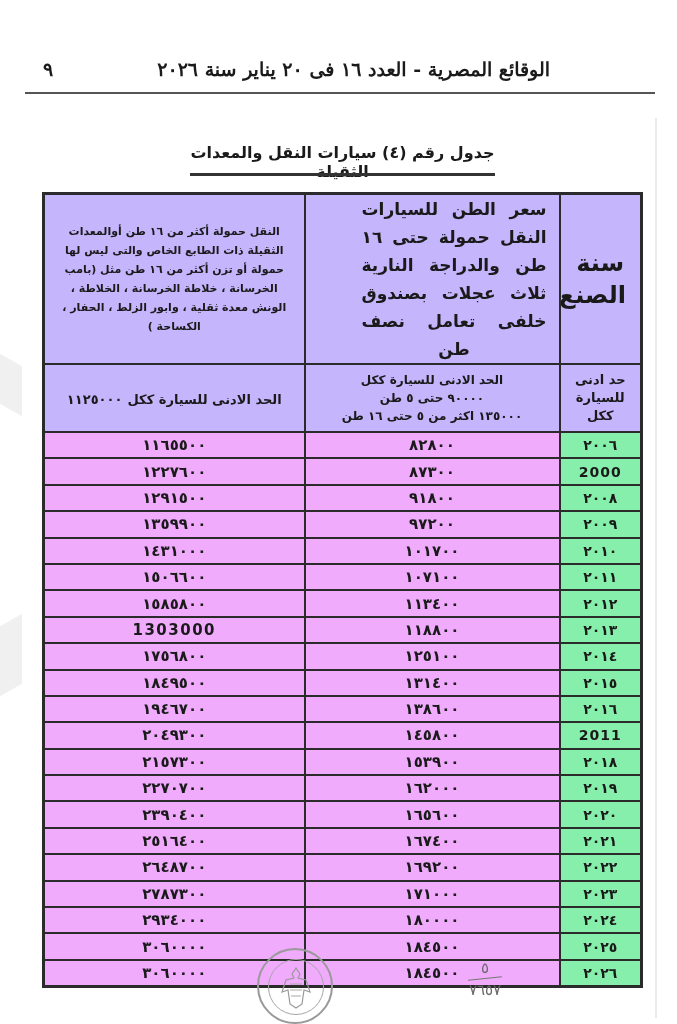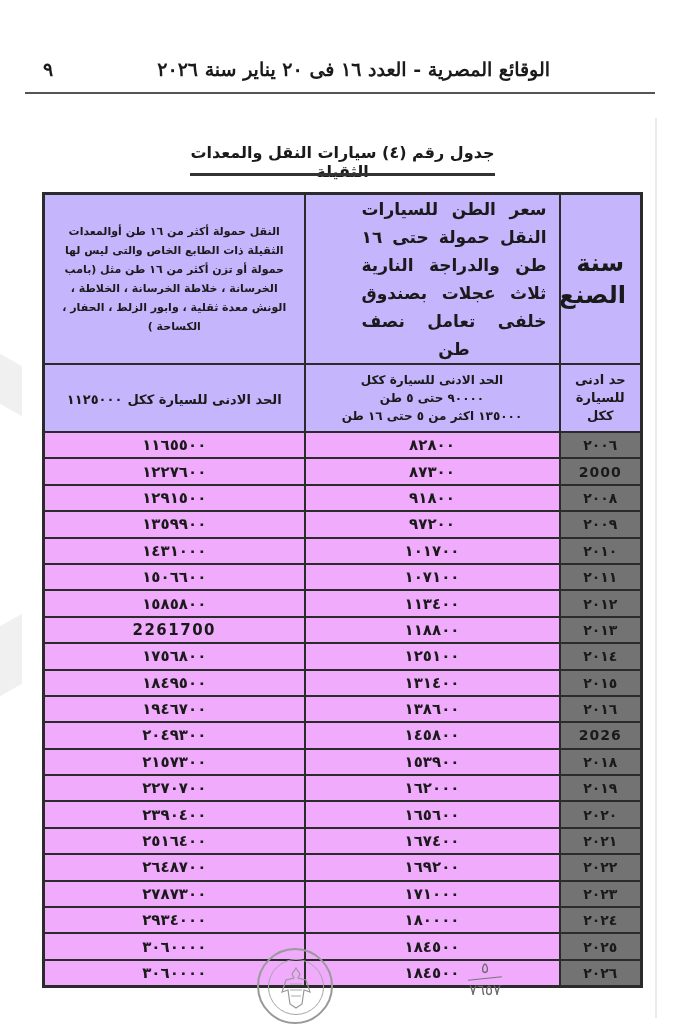--- a/index.html
+++ b/index.html
@@ -48,21 +48,21 @@
     border: 2px solid #2b2b2b; text-align: center; vertical-align: middle;
     padding: 0; overflow: hidden;
   }
   .col-year { width: 82px; }
   .col-small { width: 255px; }
   .col-large { width: 261px; }
   tr.head1 { height: 130px; }
   tr.head2 { height: 68px; }
   tr.data-row { height: 26.4px; }
   td.hcell { background: #c4b5fd; }
-  td.year-cell { background: #737373; font-size: 14px; font-weight: bold; letter-spacing: 1px; }
+  td.year-cell { background: #86efac; font-size: 14px; font-weight: bold; letter-spacing: 1px; }
   td.val-cell { background: #f0abfc; font-size: 15px; font-weight: bold; letter-spacing: 1.5px; }
   .h-year { font-size: 24px; font-weight: bold; line-height: 32px; }
   .h-small { font-size: 17px; font-weight: bold; line-height: 28px; padding: 0 12px; text-align: justify; text-align-last: center; margin-left: 44px; }
   .h-large { font-size: 11px; font-weight: bold; line-height: 19px; padding: 0 10px; }
   .h2-year { font-size: 13px; font-weight: bold; line-height: 18px; }
   .h2-small { font-size: 12px; font-weight: bold; line-height: 18px; }
   .h2-large { font-size: 13px; font-weight: bold; text-align: right; }
 
   .stamp {
     position: absolute; left: 257px; top: 948px; width: 76px; height: 76px;
@@ -161,39 +161,39 @@
         <td class="val-cell">١٥٠٦٦٠٠</td>
       </tr>
       <tr class="data-row">
         <td class="year-cell">٢٠١٢</td>
         <td class="val-cell">١١٣٤٠٠</td>
         <td class="val-cell">١٥٨٥٨٠٠</td>
       </tr>
       <tr class="data-row">
         <td class="year-cell">٢٠١٣</td>
         <td class="val-cell">١١٨٨٠٠</td>
-        <td class="val-cell">2261700</td>
+        <td class="val-cell">1303000</td>
       </tr>
       <tr class="data-row">
         <td class="year-cell">٢٠١٤</td>
         <td class="val-cell">١٢٥١٠٠</td>
         <td class="val-cell">١٧٥٦٨٠٠</td>
       </tr>
       <tr class="data-row">
         <td class="year-cell">٢٠١٥</td>
         <td class="val-cell">١٣١٤٠٠</td>
         <td class="val-cell">١٨٤٩٥٠٠</td>
       </tr>
       <tr class="data-row">
         <td class="year-cell">٢٠١٦</td>
         <td class="val-cell">١٣٨٦٠٠</td>
         <td class="val-cell">١٩٤٦٧٠٠</td>
       </tr>
       <tr class="data-row">
-        <td class="year-cell">2026</td>
+        <td class="year-cell">2011</td>
         <td class="val-cell">١٤٥٨٠٠</td>
         <td class="val-cell">٢٠٤٩٣٠٠</td>
       </tr>
       <tr class="data-row">
         <td class="year-cell">٢٠١٨</td>
         <td class="val-cell">١٥٣٩٠٠</td>
         <td class="val-cell">٢١٥٧٣٠٠</td>
       </tr>
       <tr class="data-row">
         <td class="year-cell">٢٠١٩</td>

